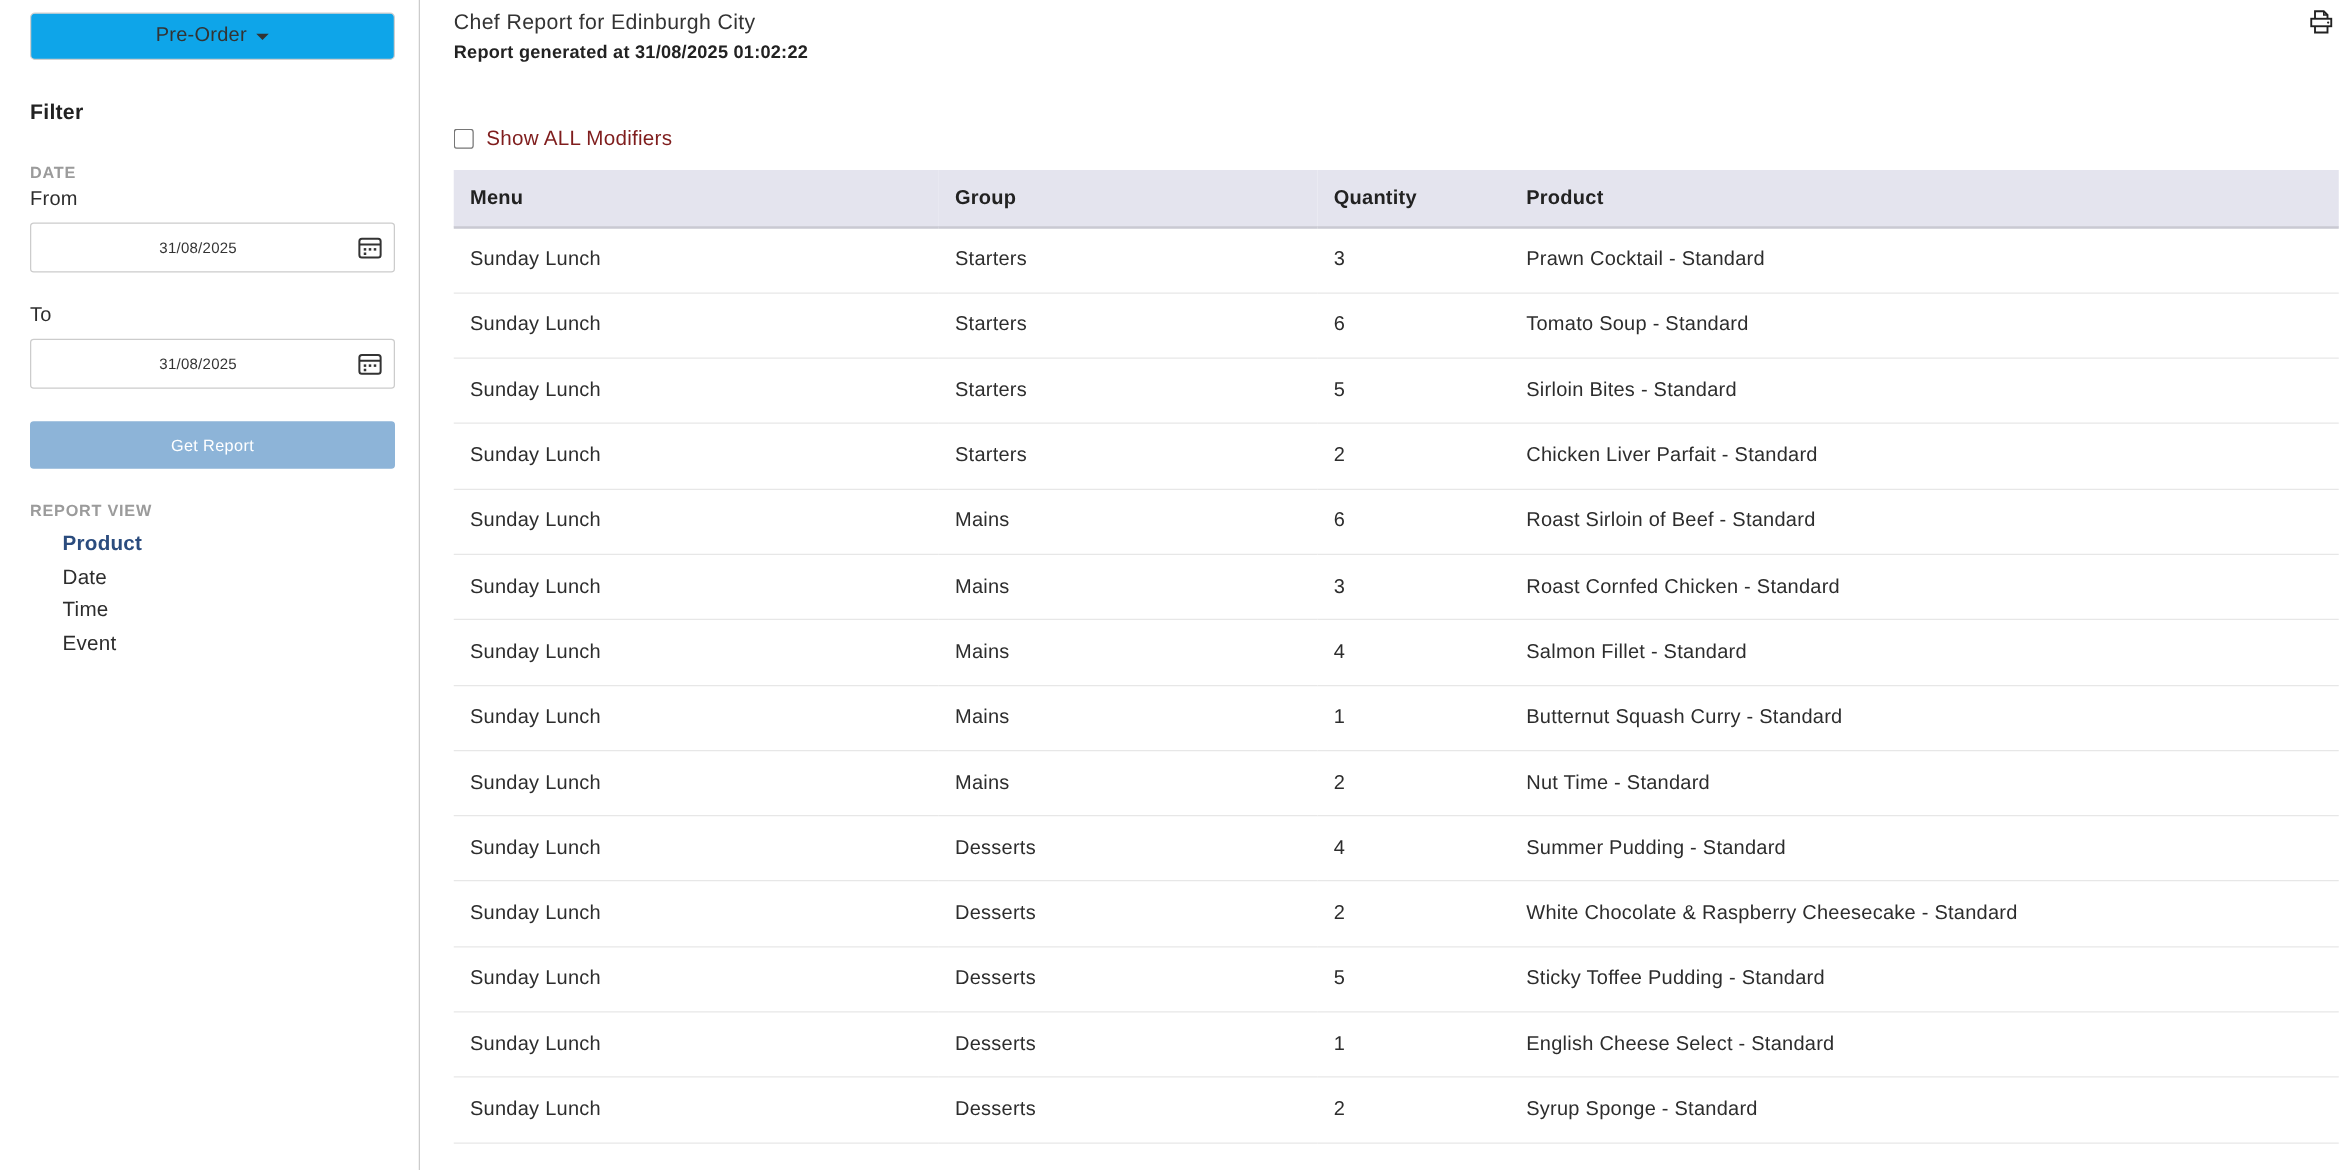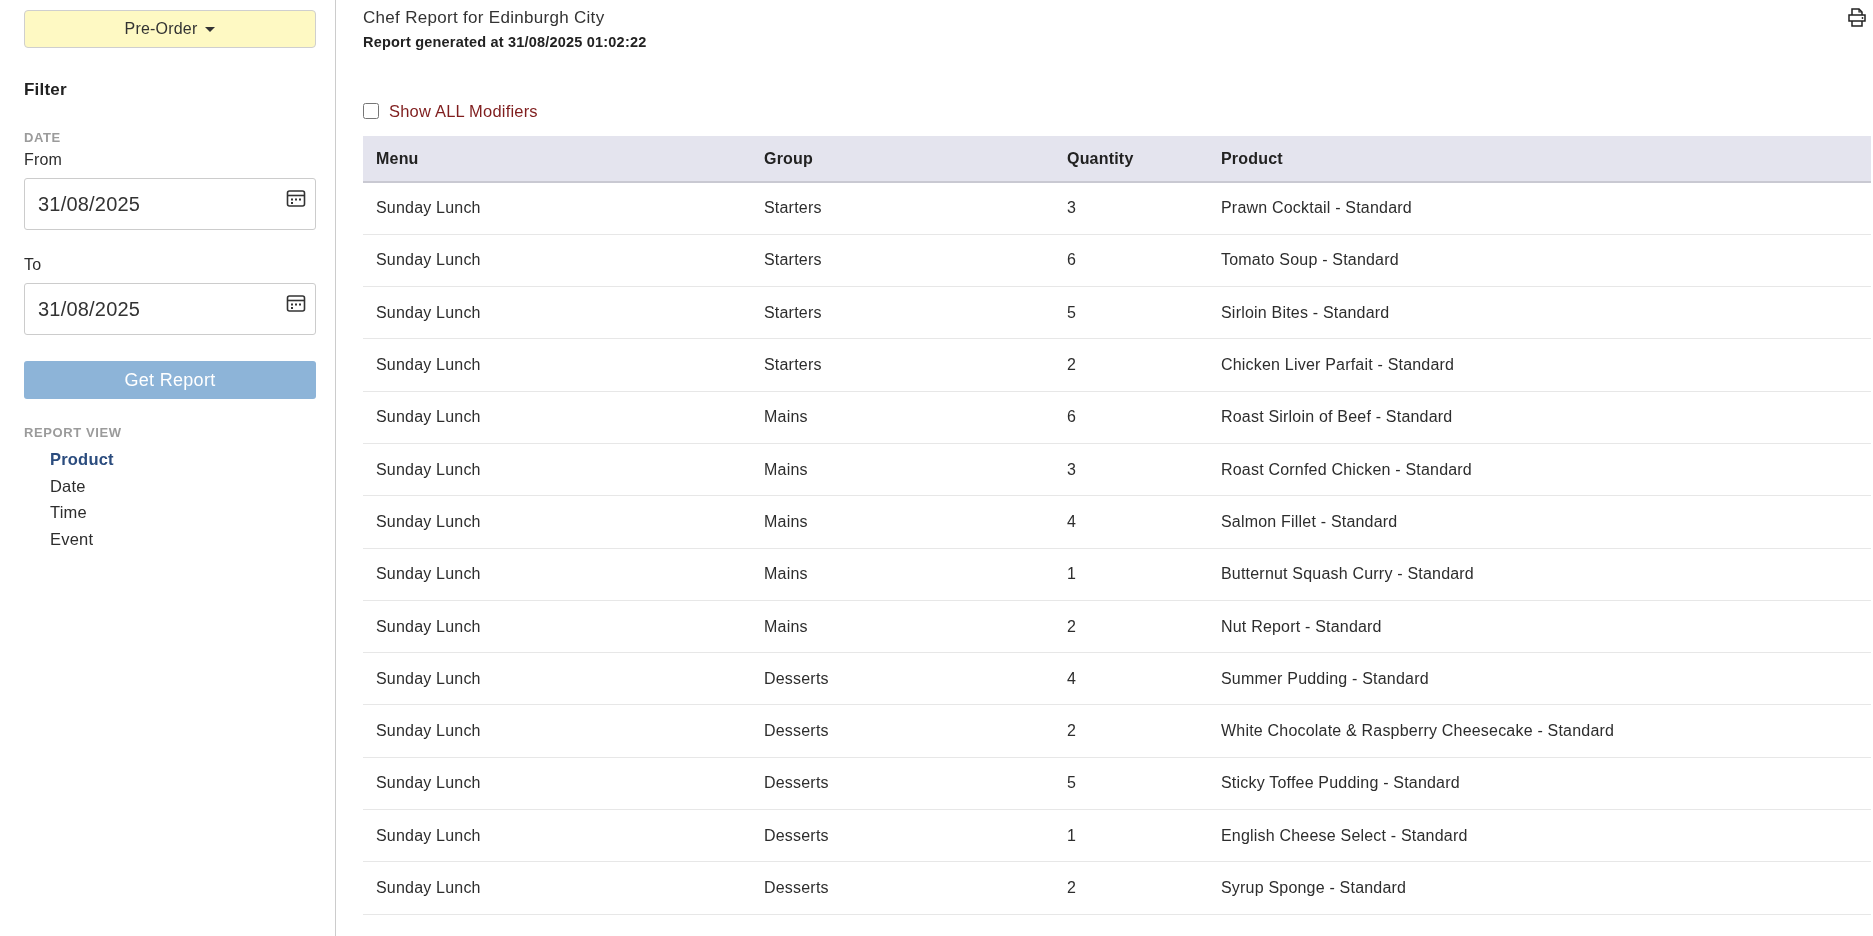--- a/index.html
+++ b/index.html
@@ -14,21 +14,21 @@
   .app { display: flex; width: 1873px; height: 936px; }
 
   
   .sidebar {
     width: 336px; min-width: 336px; height: 100%;
     border-right: 1px solid #cccccc;
     padding: 10px 19px 0 24px;
   }
   .preorder-btn {
     width: 100%; height: 38px;
-    background: #fef9c3;
+    background: #0ea5e9;
     border: 1px solid #cfcfcf;
     border-radius: 4px;
     font-family: inherit;
     font-size: 16px; color: #333333;
     display: flex; align-items: center; justify-content: center;
     gap: 8px; cursor: pointer; letter-spacing: 0.2px;
   }
   .caret-down {
     width: 0; height: 0; display: inline-block;
     border-left: 5px solid transparent;
@@ -36,35 +36,36 @@
     border-top: 5px solid #333333;
   }
   .filter-heading { margin-top: 32px; font-size: 17px; font-weight: bold; color: #222222; }
   .section-label {
     margin-top: 30px; font-size: 13px; font-weight: bold;
     color: #9b9b9b; letter-spacing: 0.6px;
   }
   .field-label { margin-top: 6px; font-size: 16px; color: #2d2d2d; }
   .date-input-wrap { position: relative; margin-top: 9px; }
   .date-input {
-    width: 100%; height: 52px;
+    width: 100%; height: 40px;
     border: 1px solid #cccccc; border-radius: 3px;
-    font-family: inherit; font-size: 20px; color: #333333;
+    font-family: inherit; font-size: 12px; color: #333333;
     padding: 0 36px 0 13px; letter-spacing: 0.2px;
     background: #ffffff;
+    text-align: center;
   }
   .cal-icon {
     position: absolute; right: 10px; top: 10px;
     width: 20px; height: 20px; cursor: pointer;
   }
   .to-label { margin-top: 26px; }
   .get-report-btn {
     margin-top: 26px; width: 100%; height: 38px;
     background: #8db4d8; border: none; border-radius: 3px;
-    color: #ffffff; font-family: inherit; font-size: 18px;
+    color: #ffffff; font-family: inherit; font-size: 13px;
     letter-spacing: 0.3px; cursor: pointer;
   }
   .report-view-label { margin-top: 26px; }
   .report-view-list { list-style: none; margin-top: 10px; padding-left: 26px; }
   .report-view-list li { height: 26.5px; }
   .rv-link {
     font-size: 16.5px; color: #2d2d2d; text-decoration: none; cursor: pointer;
   }
   .rv-link.selected { color: #2b4c7e; font-weight: bold; }
 
@@ -240,21 +241,21 @@
         <td>Sunday Lunch</td>
         <td>Mains</td>
         <td>1</td>
         <td>Butternut Squash Curry - Standard</td>
       </tr>
 
       <tr>
         <td>Sunday Lunch</td>
         <td>Mains</td>
         <td>2</td>
-        <td>Nut Report - Standard</td>
+        <td>Nut Time - Standard</td>
       </tr>
 
       <tr>
         <td>Sunday Lunch</td>
         <td>Desserts</td>
         <td>4</td>
         <td>Summer Pudding - Standard</td>
       </tr>
 
       <tr>

